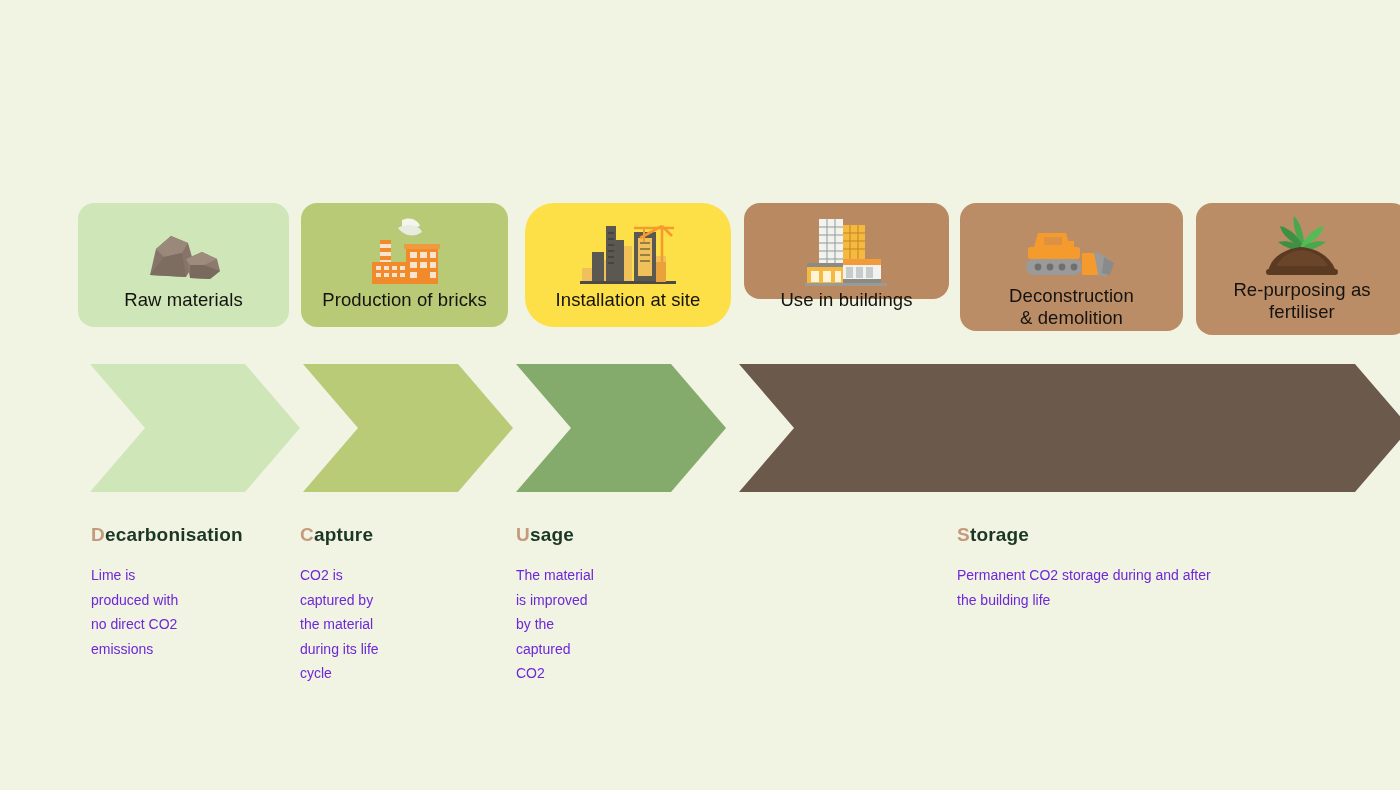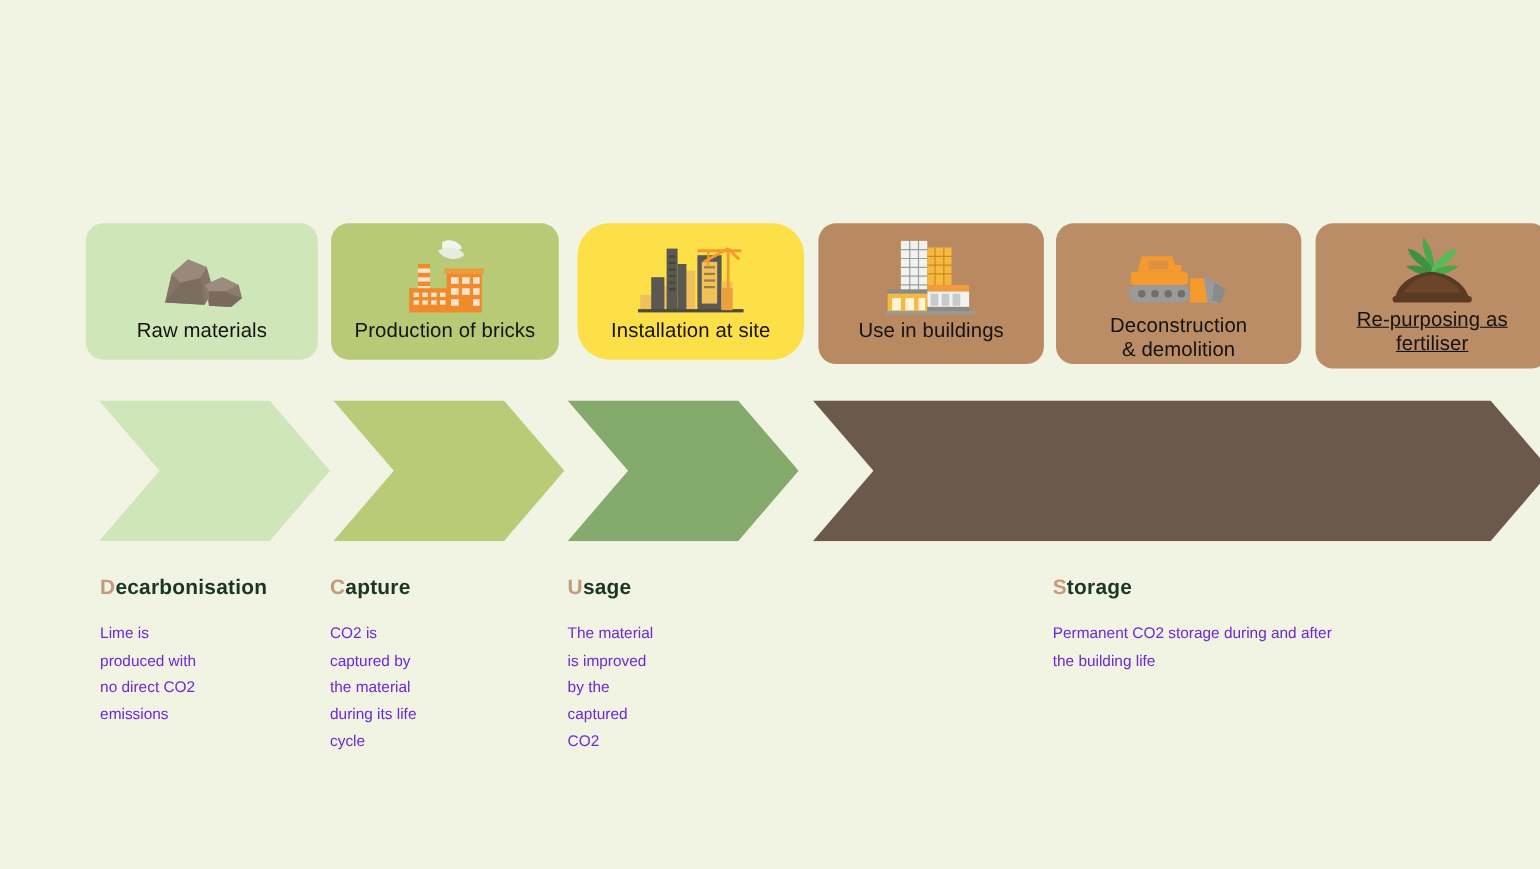--- a/index.html
+++ b/index.html
@@ -163,21 +163,21 @@
           <line x1="84" y1="10" x2="62" y2="22"></line>
           <line x1="84" y1="10" x2="94" y2="20"></line>
         </g>
         <line x1="66" y1="12" x2="66" y2="26" stroke="#f59b2e" stroke-width="2"></line>
         <rect x="78" y="46" width="10" height="20" fill="#e8a13c"></rect>
       </svg>
     </div>
     <div class="card-label" style="white-space: pre-line;">Installation at site</div>
   </div>
 
-  <div class="card" style="left:712px; top:203px; width:205px; height:128px; background:#b98a62;">
+  <div class="card" style="left:712px; top:203px; width:205px; height:96px; background:#b98a62;">
     <div class="card-icon">
       <svg width="88" height="74" viewBox="0 0 88 74">
         <rect x="16" y="4" width="24" height="56" fill="#f2f3ee"></rect>
         <g stroke="#9aa0a0" stroke-width="1.1">
           <line x1="16" y1="12" x2="40" y2="12"></line>
             <line x1="16" y1="20" x2="40" y2="20"></line>
           <line x1="16" y1="28" x2="40" y2="28"></line>
             <line x1="16" y1="36" x2="40" y2="36"></line>
           <line x1="16" y1="44" x2="40" y2="44"></line>
             <line x1="16" y1="52" x2="40" y2="52"></line>
@@ -242,21 +242,21 @@
         <path d="M46 32 C40 22 36 10 38 2 C44 8 48 20 48 32 Z" fill="#49a84b"></path>
         <path d="M46 34 C36 28 26 22 24 12 C34 14 44 24 48 34 Z" fill="#3d9142"></path>
         <path d="M46 34 C56 28 66 22 68 12 C58 14 48 24 44 34 Z" fill="#55bb57"></path>
         <path d="M46 34 C40 28 30 26 22 28 C30 34 40 38 47 36 Z" fill="#3d9142"></path>
         <path d="M46 34 C52 28 62 26 70 28 C62 34 52 38 45 36 Z" fill="#49a84b"></path>
         <path d="M12 58 C14 46 24 36 44 33 C62 34 76 44 80 58 Z" fill="#5b3a22"></path>
         <path d="M20 52 C26 42 34 37 46 36 C58 37 68 44 72 52 Z" fill="#6b452a"></path>
         <rect x="10" y="55" width="72" height="6" rx="3" fill="#5b3a22"></rect>
       </svg>
     </div>
-    <div class="card-label" style="white-space: pre-line; text-decoration: underline;">Re-purposing as
+    <div class="card-label" style="white-space: pre-line;">Re-purposing as
 fertiliser</div>
   </div>
 
   <div class="chev" style="left:58px; width:210px;">
     <svg viewBox="0 0 210 128" preserveAspectRatio="none">
       <polygon points="0,0 155,0 210,64 155,128 0,128 55,64" fill="#cfe6b8"></polygon>
     </svg>
   </div>
 
   <div class="chev" style="left:271px; width:210px;">

